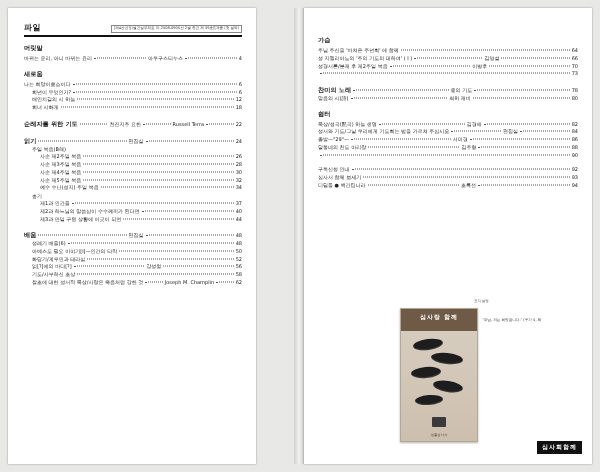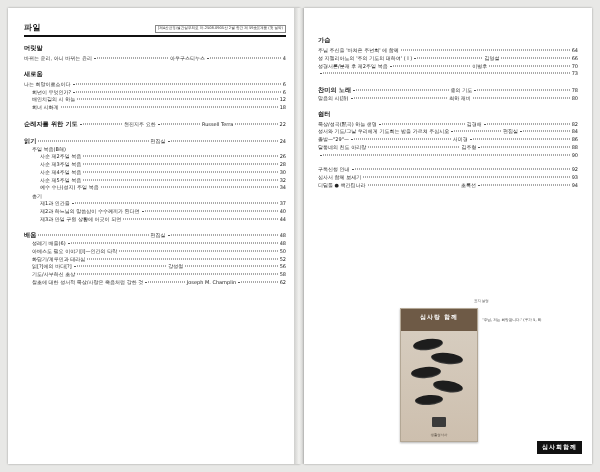--- a/index.html
+++ b/index.html
@@ -7,21 +7,21 @@
     width:600px;height:472px;
     background:#e8e8e6;
     font-family:"DejaVu Sans","Liberation Sans",sans-serif;
     overflow:hidden;
   }
   .page{
     position:absolute;
     background:#ffffff;
     box-shadow:0 0 2px rgba(0,0,0,.35);
   }
-  #left-page{left:8px;top:8px;width:248px;height:456px;padding-left:44px;}
+  #left-page{left:8px;top:8px;width:248px;height:456px;}
   #right-page{left:304px;top:8px;width:288px;height:456px;}
 
   .gutter-shadow{
     position:absolute;left:294px;top:8px;width:10px;height:456px;
     background:linear-gradient(to right,#cfcfcd,#f2f2f0,#cfcfcd);
   }
 
   .col{position:absolute;left:16px;right:14px;}
   #left-col{top:14px;}
   #right-col{top:14px;left:14px;right:14px;}

